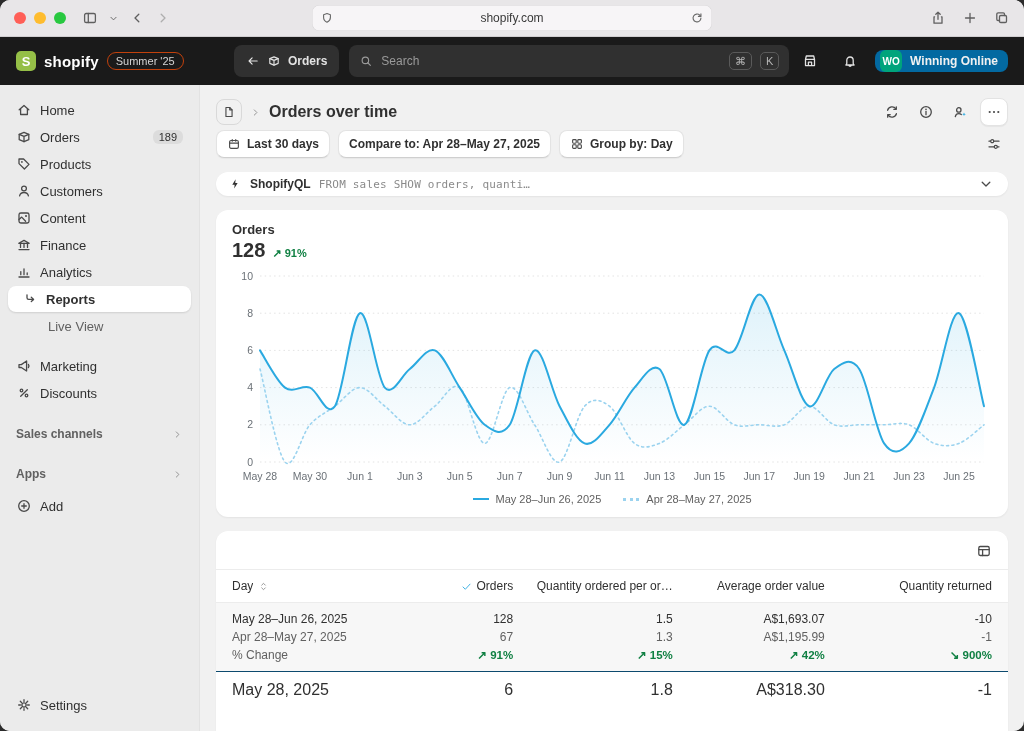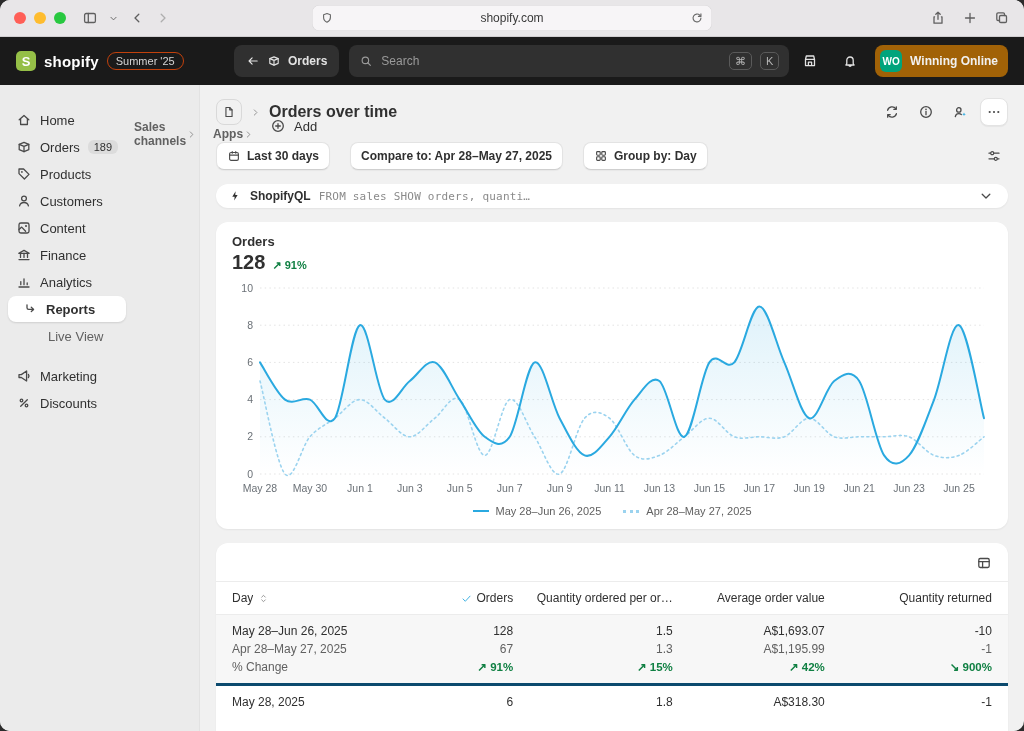--- a/index.html
+++ b/index.html
@@ -34,29 +34,29 @@
   .version-badge{border:1px solid #c2410c;border-radius:12px;padding:2px 8px;font-size:11px;color:#d5d5d5;white-space:nowrap}
   .context-pill{display:flex;align-items:center;gap:7px;background:#303030;border-radius:8px;height:32px;
     padding:0 12px;font-size:12px;font-weight:600;color:#e3e3e3;flex:none}
   .searchbar{display:flex;align-items:center;gap:8px;background:#303030;border-radius:8px;height:32px;
     padding:0 10px;margin-left:10px;flex:1;max-width:440px;color:#9a9a9a}
   .searchbar input{background:transparent;border:0;outline:0;color:#e3e3e3;font-size:12px;flex:1;font-family:inherit}
   .searchbar input::placeholder{color:#9a9a9a}
   .kbd{border:1px solid #5a5a5a;border-radius:5px;font-size:11px;color:#b5b5b5;padding:1px 5px;line-height:14px}
   .top-right{display:flex;align-items:center;gap:10px;margin-left:auto}
   .tbtn{width:30px;height:30px;border-radius:8px;display:flex;align-items:center;justify-content:center;color:#e3e3e3}
-  .user-chip{display:flex;align-items:center;gap:8px;background:#a16207;border-radius:8px;height:32px;padding:0 10px 0 5px}
+  .user-chip{display:flex;align-items:center;gap:8px;background:#0369a1;border-radius:8px;height:22px;padding:0 10px 0 5px}
   .avatar{width:22px;height:22px;border-radius:6px;background:#00a47c;color:#fff;font-size:10px;font-weight:700;
     display:flex;align-items:center;justify-content:center}
   .user-name{font-size:12px;font-weight:600;color:#f1f1f1;white-space:nowrap}
 
   
   .app{flex:1;display:flex;min-height:0}
-  .sidebar{width:200px;flex:none;background:var(--sidebar-bg,#ebebeb);padding:22px 8px 12px;
-    display:flex;flex-direction:row;font-size:13px;border-right:1px solid #e2e2e2}
+  .sidebar{width:200px;flex:none;background:var(--sidebar-bg,#ebebeb);padding:12px 8px 12px;
+    display:flex;flex-direction:column;font-size:13px;border-right:1px solid #e2e2e2}
   .side-item{display:flex;align-items:center;gap:8px;height:26px;padding:0 8px;border-radius:8px;
     color:#303030;font-weight:500;margin-bottom:1px;cursor:default}
   .side-item .icon{color:#4a4a4a}
   .side-item.active{background:#fff;box-shadow:0 1px 2px rgba(0,0,0,.12);font-weight:700}
   .side-item.sub{padding-left:14px}
   .side-item.indent{padding-left:40px}
   .side-item.muted{color:#616161;font-weight:400}
   .side-item.gap{margin-top:14px}
   .side-badge{margin-left:auto;background:#dcdcdc;border-radius:6px;font-size:11px;font-weight:500;
     padding:1px 6px;color:#303030}
@@ -68,21 +68,21 @@
   .main{flex:1;min-width:0;padding:13px 16px 0;display:flex;flex-direction:column;overflow:hidden}
   .page-header{display:flex;align-items:center;gap:8px;flex:none}
   .crumb-btn{width:26px;height:26px;border-radius:8px;border:1px solid #d9d9d9;display:flex;
     align-items:center;justify-content:center;color:#4a4a4a}
   .crumb-sep{color:#8a8a8a;display:flex}
   .page-title{font-size:16px;font-weight:700;color:#303030}
   .header-actions{margin-left:auto;display:flex;align-items:center;gap:6px}
   .ibtn{width:28px;height:28px;border-radius:8px;display:flex;align-items:center;justify-content:center;color:#4a4a4a}
   .ibtn.boxed{background:#fff;border:1px solid #e3e3e3;box-shadow:0 1px 1px rgba(0,0,0,.05)}
 
-  .filter-row{display:flex;align-items:center;gap:20px;margin-top:16px;flex:none}
+  .filter-row{display:flex;align-items:center;gap:8px;margin-top:4px;flex:none}
   .pill{display:flex;align-items:center;gap:6px;height:28px;padding:0 10px;background:#fff;
     border:1px solid #e3e3e3;border-bottom-color:#cfcfcf;border-radius:8px;font-size:12px;font-weight:600;
     color:#303030;box-shadow:0 1px 1px rgba(0,0,0,.04);white-space:nowrap}
   .pill .icon{color:#4a4a4a}
   .spacer{flex:1}
 
   .ql-bar{margin-top:14px;background:#fff;border-radius:12px;height:24px;display:flex;align-items:center;
     gap:8px;padding:0 8px 0 12px;box-shadow:0 1px 2px rgba(0,0,0,.06);flex:none}
   .ql-label{font-size:12px;font-weight:700}
   .ql-query{font-family:"DejaVu Sans Mono",monospace;font-size:11px;color:#8a8a8a;letter-spacing:.2px;
@@ -112,21 +112,21 @@
   .th .label{overflow:hidden;text-overflow:ellipsis;white-space:nowrap}
   .th .check{color:var(--accent-blue,#2aa9e0)}
   .th .sort{color:#8a8a8a}
   .summary{background:#f7f7f7;padding:7px 0}
   .srow{font-size:12px}
   .srow .td{padding:2px 0}
   .td.right{text-align:right}
   .tone-muted .td{color:#616161}
   .tone-change .td.left{color:#616161}
   .tone-change .td.right{color:var(--success-green,#108043);font-weight:700;font-size:11.5px}
-  .drow{border-top:3px solid #0c4a6e;font-size:12px}
+  .drow{border-top:1px solid #0c4a6e;font-size:16px}
   .drow .td{padding:9px 0}
 </style>
 </head>
 <body>
 
 <div class="stage">
 
   <div class="browser-chrome">
     <div class="bc-left">
       <div class="lights">

